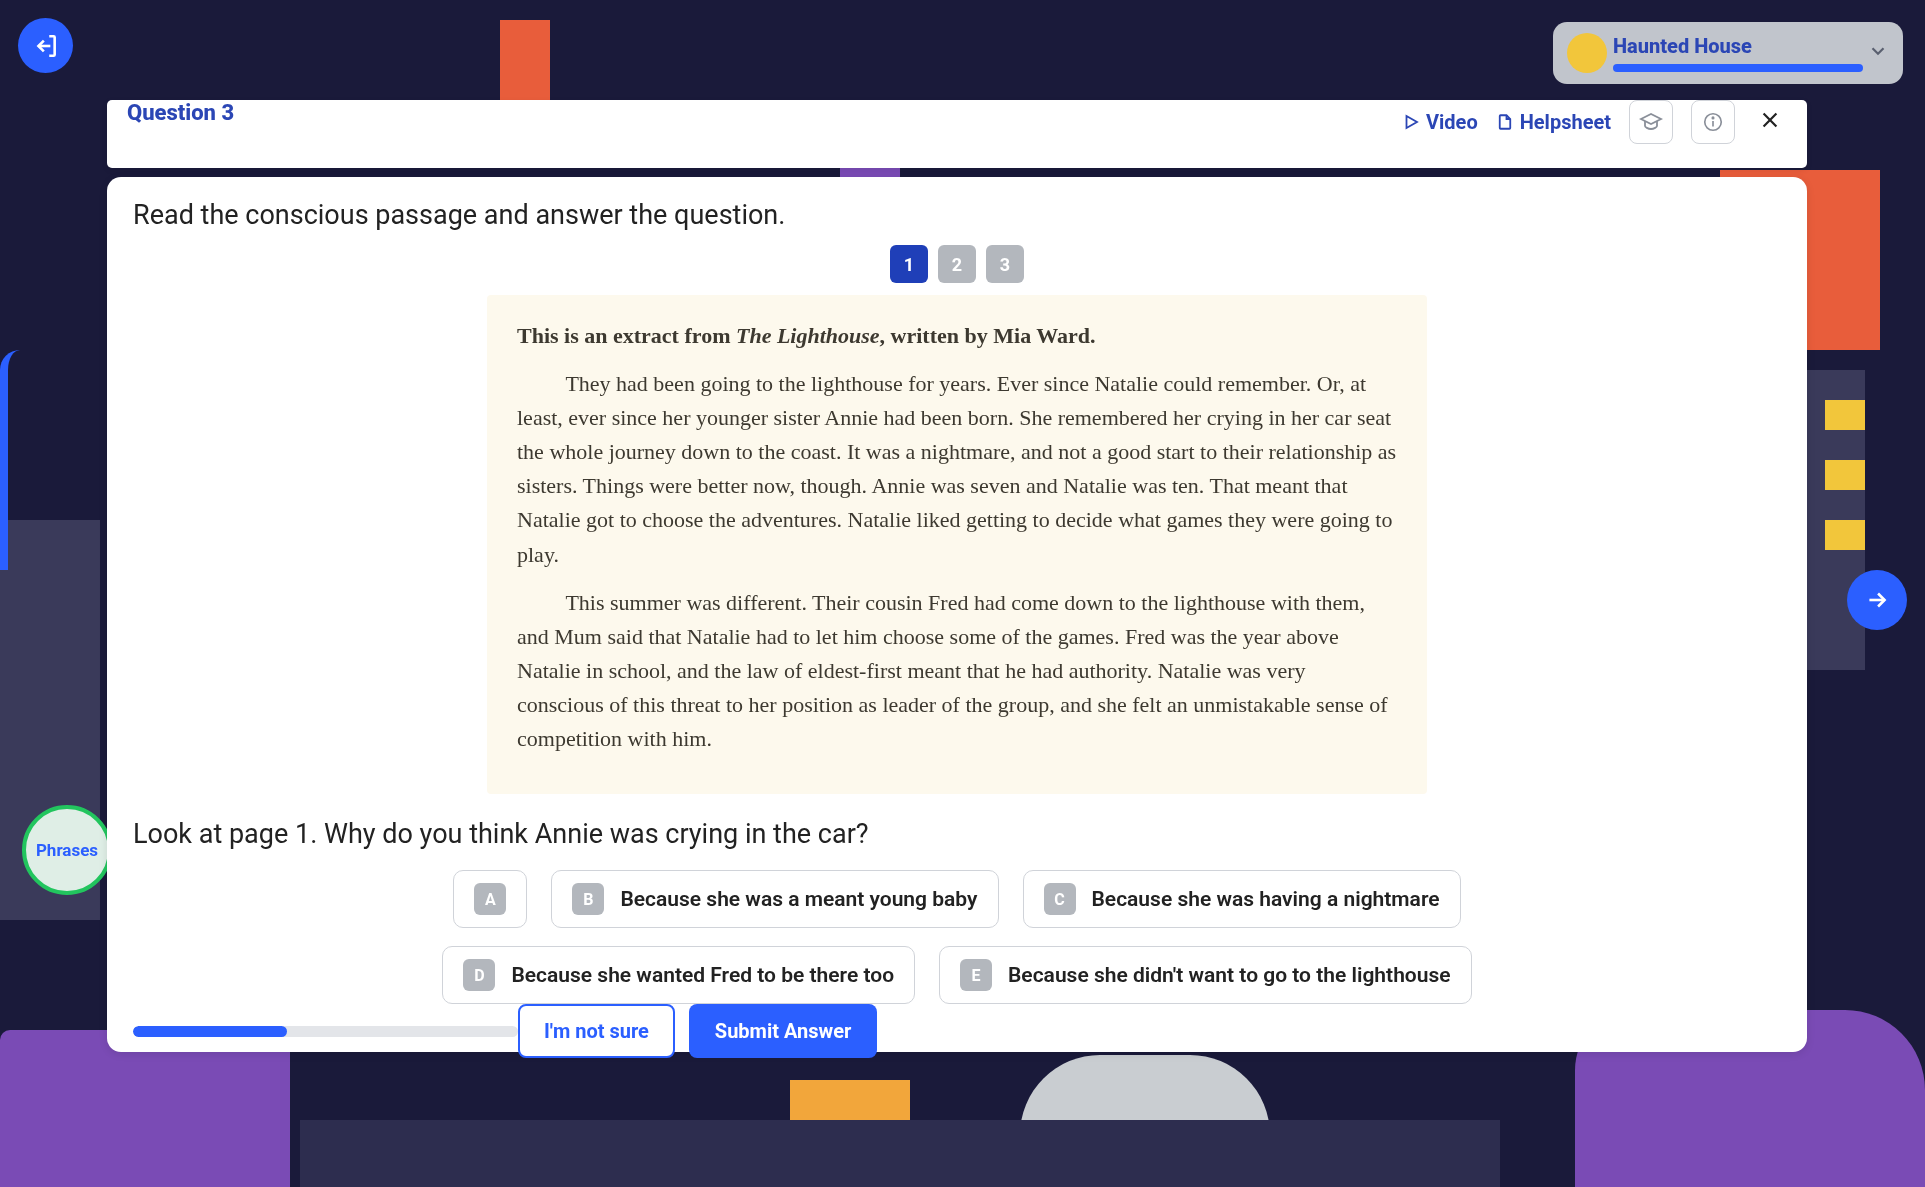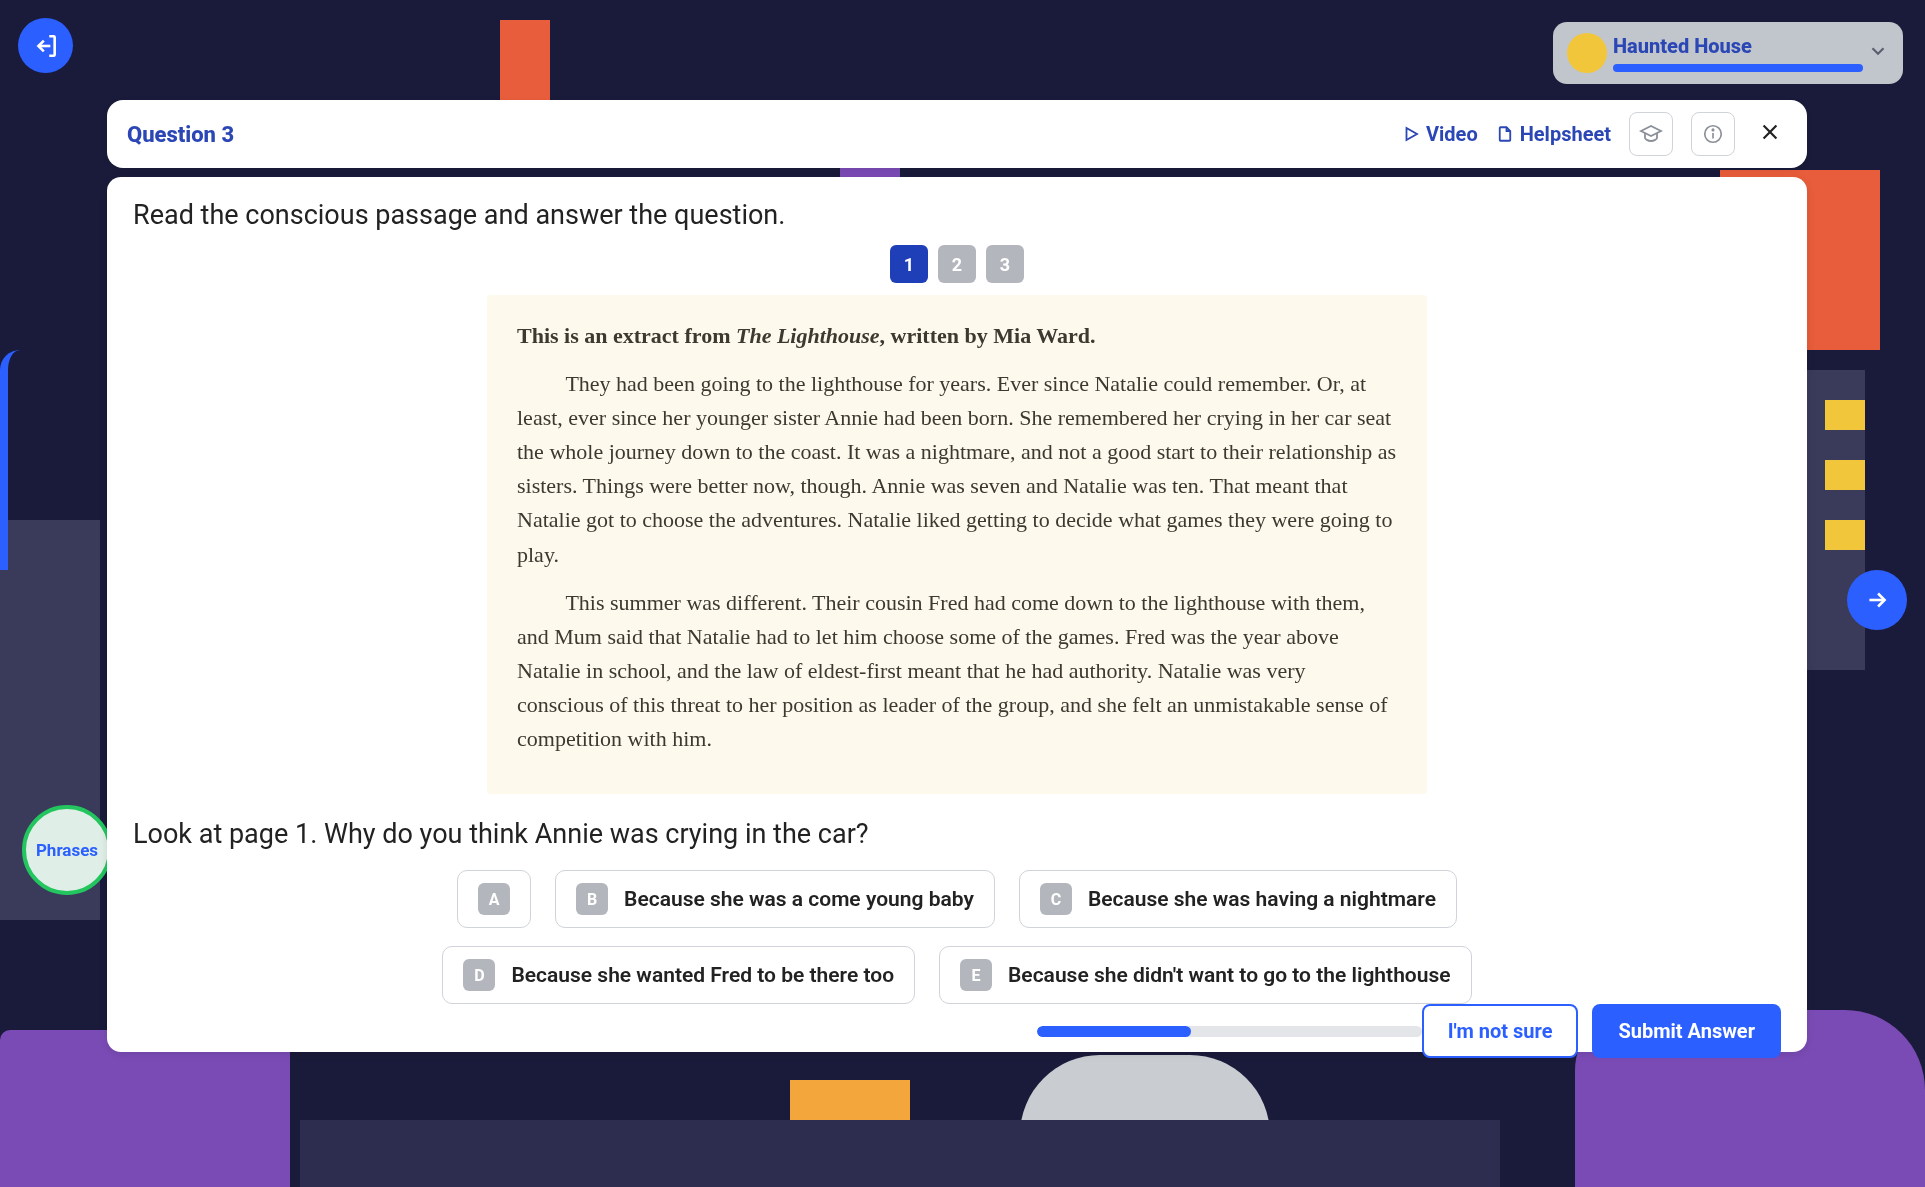--- a/index.html
+++ b/index.html
@@ -65,21 +65,21 @@
     width: 40px; height: 40px; border-radius: 50%; background: #f2c63b;
   }
   .course-pill .txt { flex: 1; }
   .course-title { color: #2b46b5; font-weight: 800; font-size: 20px; margin-bottom: 6px;}
   .course-bar { width: 100%; height: 8px; background: #2b5fff; border-radius: 4px;}
   .course-pill .chev { position: absolute; right: 14px; top: 50%; transform: translateY(-50%); color: #5a6070;}
 
   
   .q-header {
     position: absolute; left: 107px; top: 100px; width: 1700px; height: 68px;
-    background: #fff; border-radius: 16px; display: flex; align-items: center;
+    background: #fff; border-radius: 5px; display: flex; align-items: flex-start;
     padding: 0 20px; justify-content: space-between;
     box-shadow: 0 2px 6px rgba(0,0,0,0.08);
   }
   .q-header-left { color: #2b46b5; font-weight: 800; font-size: 22px;}
   .q-header-right { display: flex; align-items: center; gap: 18px;}
   .hdr-link { color: #2b46b5; font-weight: 700; font-size: 20px; display: flex; align-items: center; gap: 6px; cursor: pointer;}
   .hdr-icon-btn {
     width: 44px; height: 44px; border: 1px solid #d0d3d9; border-radius: 8px;
     display: flex; align-items: center; justify-content: center; color: #8a8f99; cursor: pointer;
   }
@@ -113,21 +113,21 @@
   .answer {
     border: 1px solid #d0d3d9; border-radius: 10px; padding: 12px 20px;
     display: flex; align-items: center; gap: 16px; cursor: pointer;
     font-size: 21px; color: #222; background: #fff; font-weight: 600;
   }
   .answer .letter {
     width: 32px; height: 32px; background: #b3b7bd; border-radius: 6px;
     color: #fff; display: flex; align-items: center; justify-content: center;
     font-weight: 700; font-size: 16px;
   }
-  .q-footer { margin-top: auto; display: flex; align-items: center; justify-content: flex-end;}
+  .q-footer { margin-top: auto; display: flex; align-items: center; justify-content: flex-start;}
   .progress { width: 385px; height: 11px; background: #e3e5e9; border-radius: 6px; overflow: hidden;}
   .progress-fill { height: 100%; background: #2b5fff; border-radius: 6px;}
   .footer-btns { display: flex; gap: 14px;}
   .btn {
     padding: 13px 24px; border-radius: 8px; font-weight: 700; font-size: 20px;
     cursor: pointer; border: 2px solid transparent;
   }
   .btn-outline { border-color: #2b5fff; color: #2b5fff; background: #fff;}
   .btn-primary { background: #2b5fff; color: #fff;}
 </style>
@@ -236,21 +236,21 @@
   </div>
 
   <div class="qtext">Look at page 1. Why do you think Annie was crying in the car?</div>
 
   <div class="answers" id="answers">
       <div class="answer">
         <div class="letter">A</div>
       </div>
       <div class="answer">
         <div class="letter">B</div>
-        <div>Because she was a come young baby</div>
+        <div>Because she was a meant young baby</div>
       </div>
       <div class="answer">
         <div class="letter">C</div>
         <div>Because she was having a nightmare</div>
       </div>
       <div class="answer">
         <div class="letter">D</div>
         <div>Because she wanted Fred to be there too</div>
       </div>
       <div class="answer">

